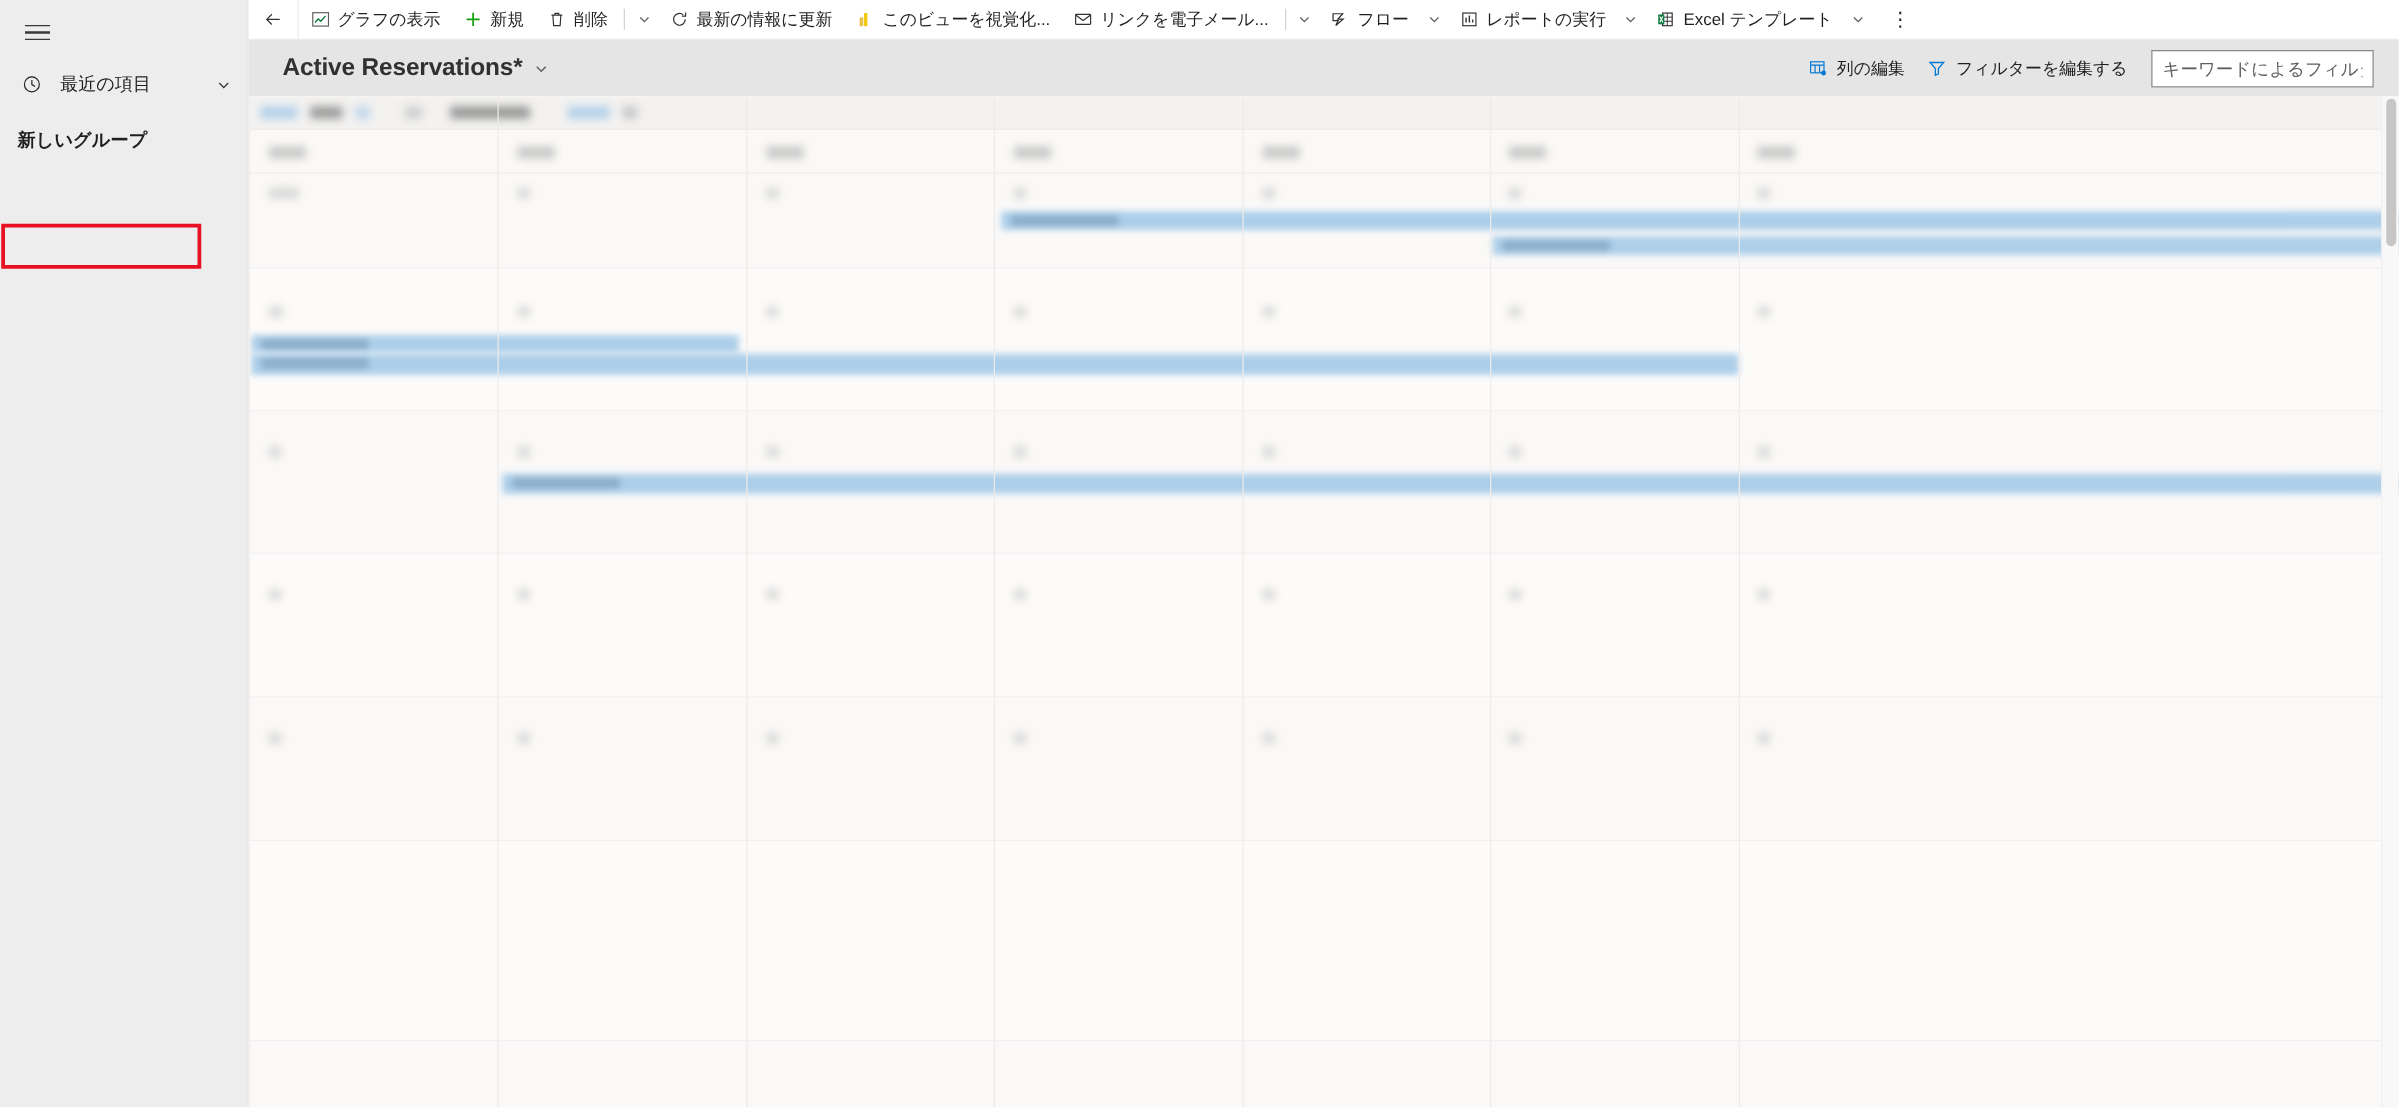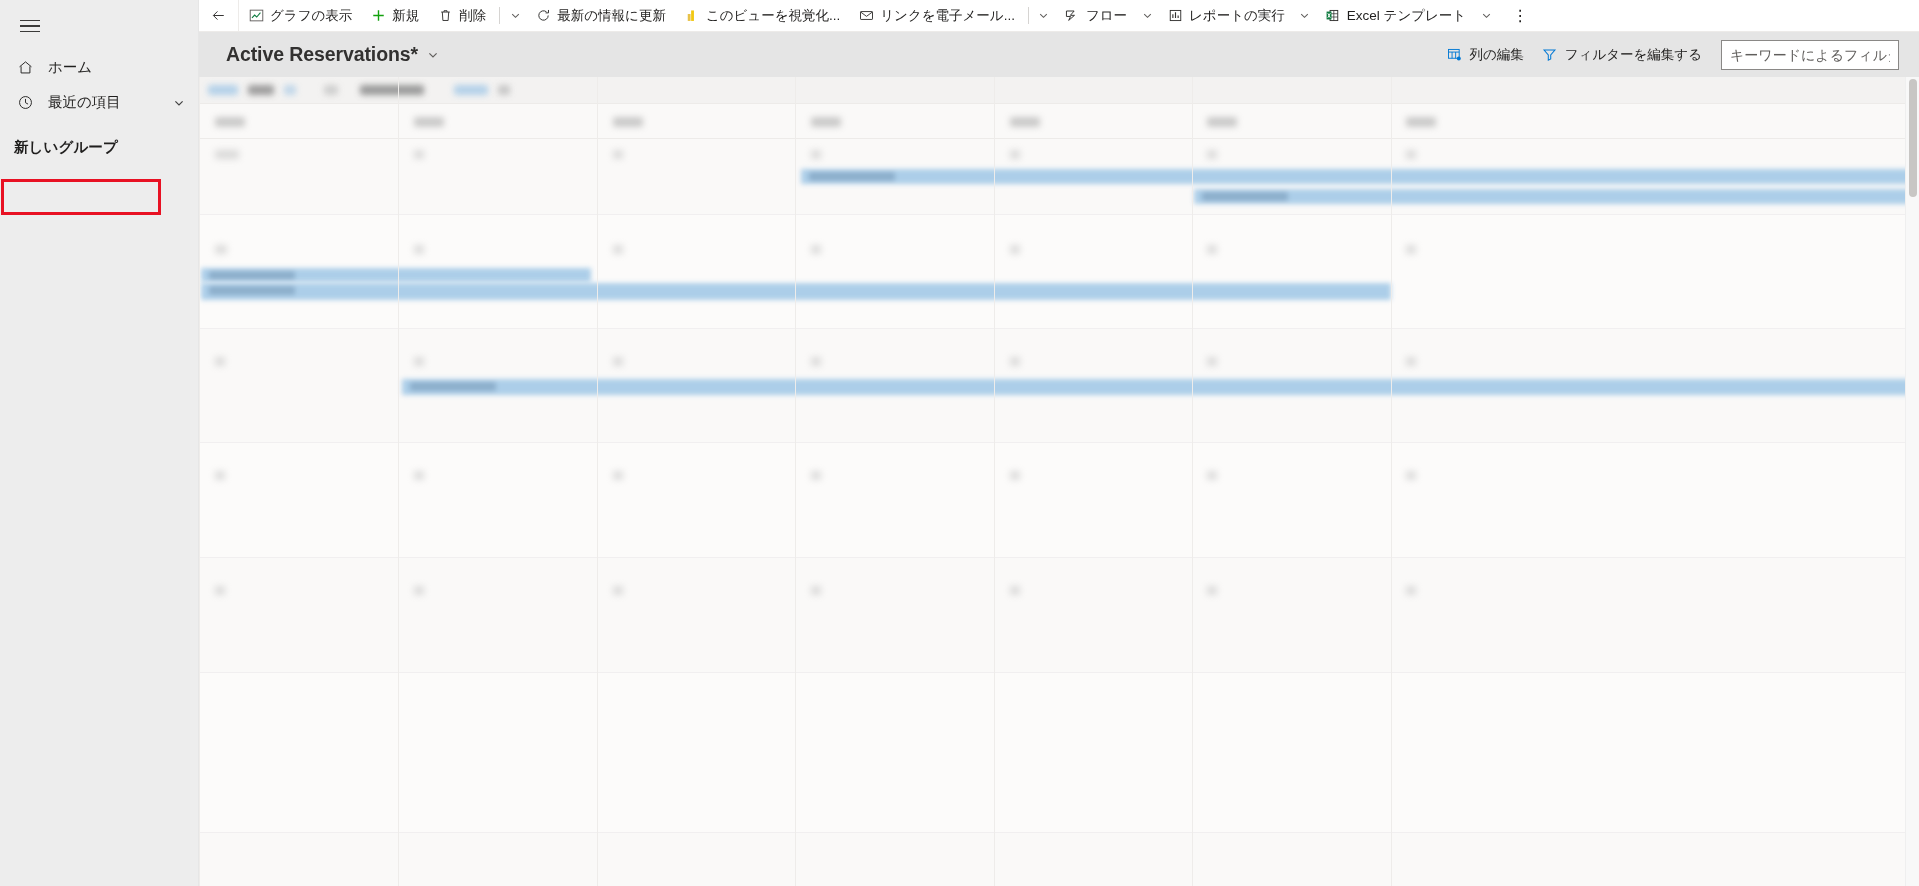--- a/index.html
+++ b/index.html
@@ -212,29 +212,20 @@
 <div class="app">
 
   <nav class="sidebar">
 
     <div class="hamburger">
       <span></span>
         <span></span>
         <span></span>
     </div>
 
-    <div class="nav-item">
-      <span class="nav-icon">
-        <svg width="17" height="17" viewBox="0 0 20 20" fill="none" stroke="currentColor" stroke-width="1.1">
-          <path d="M3 9.2 10 3.4l7 5.8"></path>
-            <path d="M4.8 8.6V16.4h10.4V8.6"></path>
-        </svg>
-      </span>
-      <span class="nav-label">ホーム</span>
-    </div>
 
     <div class="nav-item">
       <span class="nav-icon">
         <svg width="17" height="17" viewBox="0 0 20 20" fill="none" stroke="currentColor" stroke-width="1.1">
           <circle cx="10" cy="10" r="7"></circle>
             <path d="M10 5.8V10.2l3 1.7"></path>
         </svg>
       </span>
       <span class="nav-label">最近の項目</span>
       <span class="nav-chevron">

